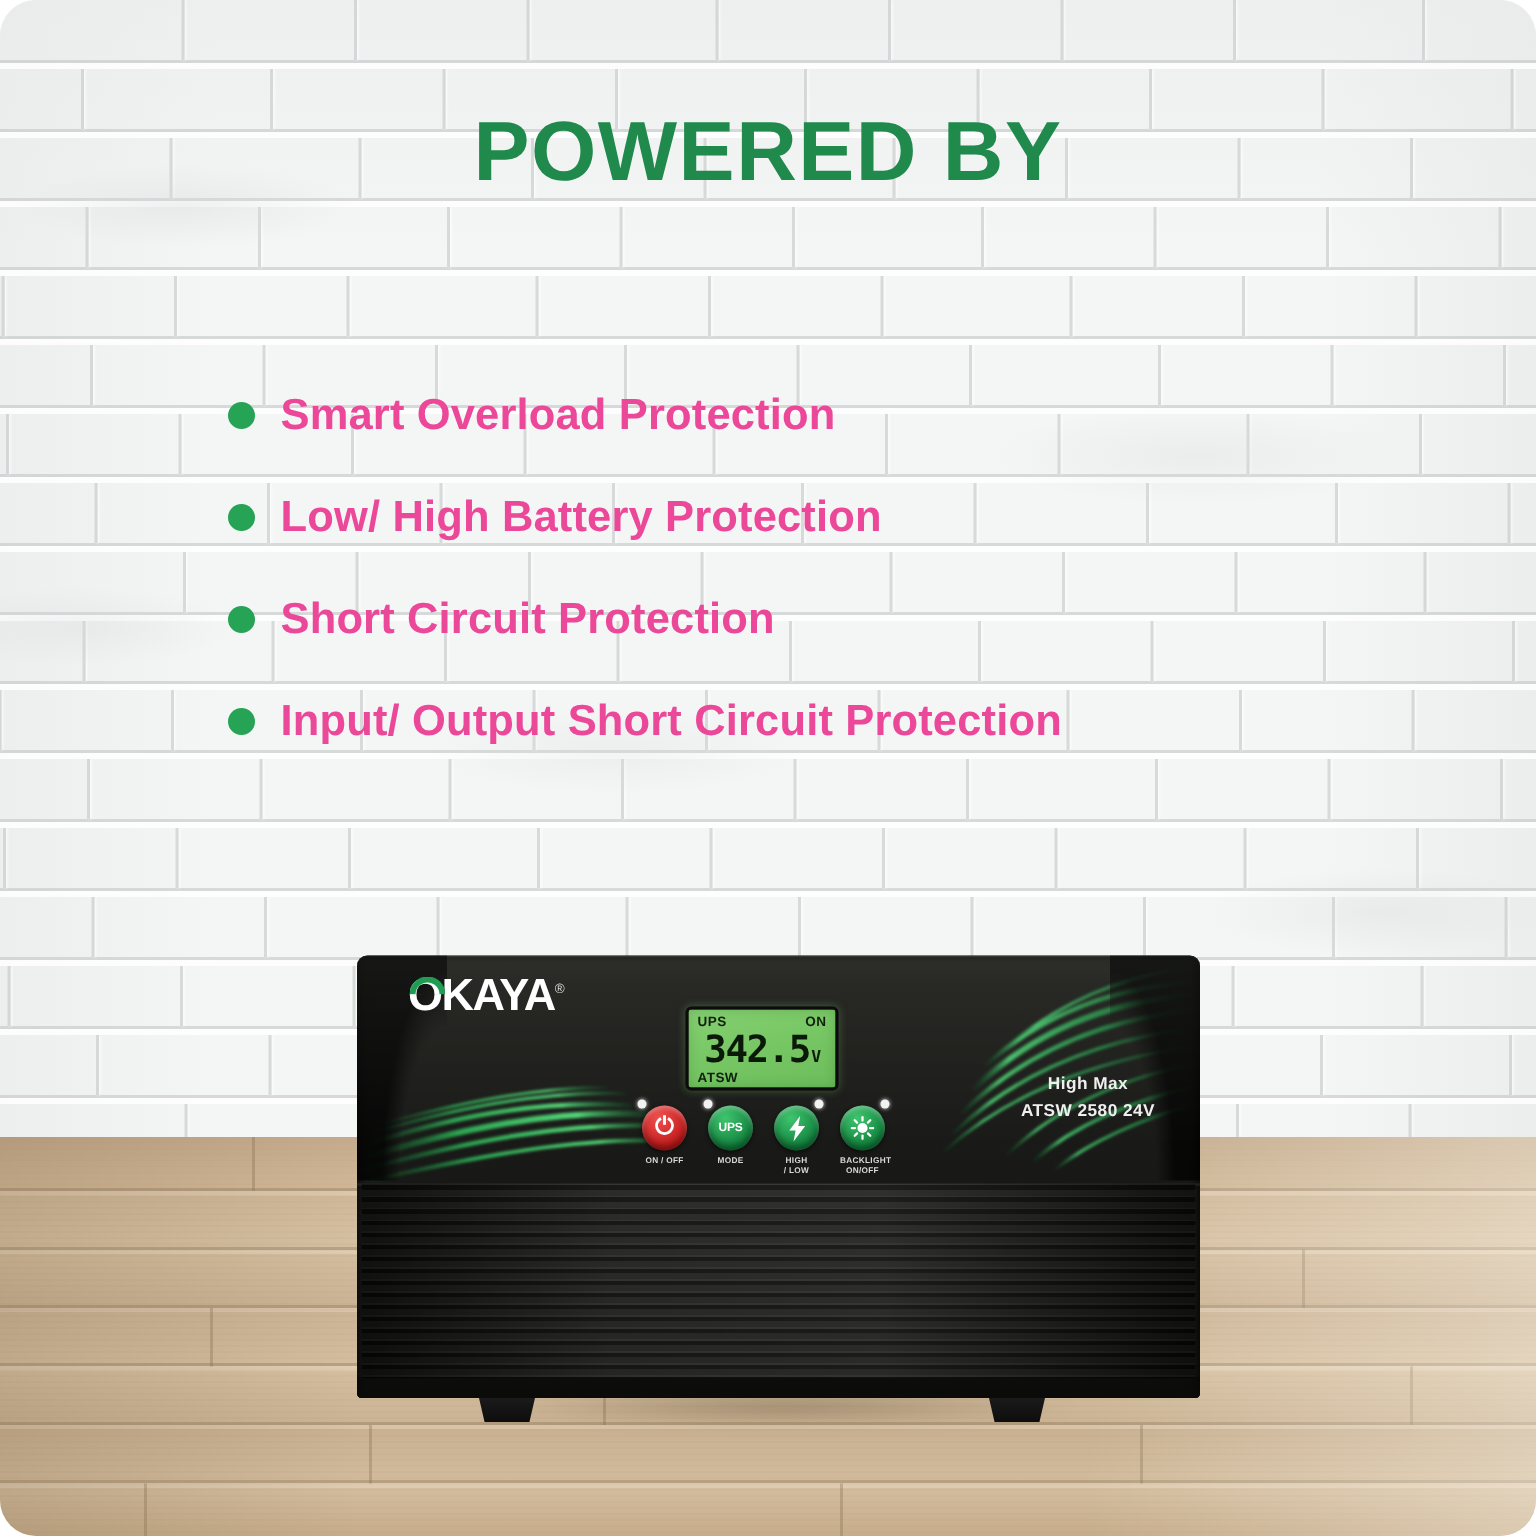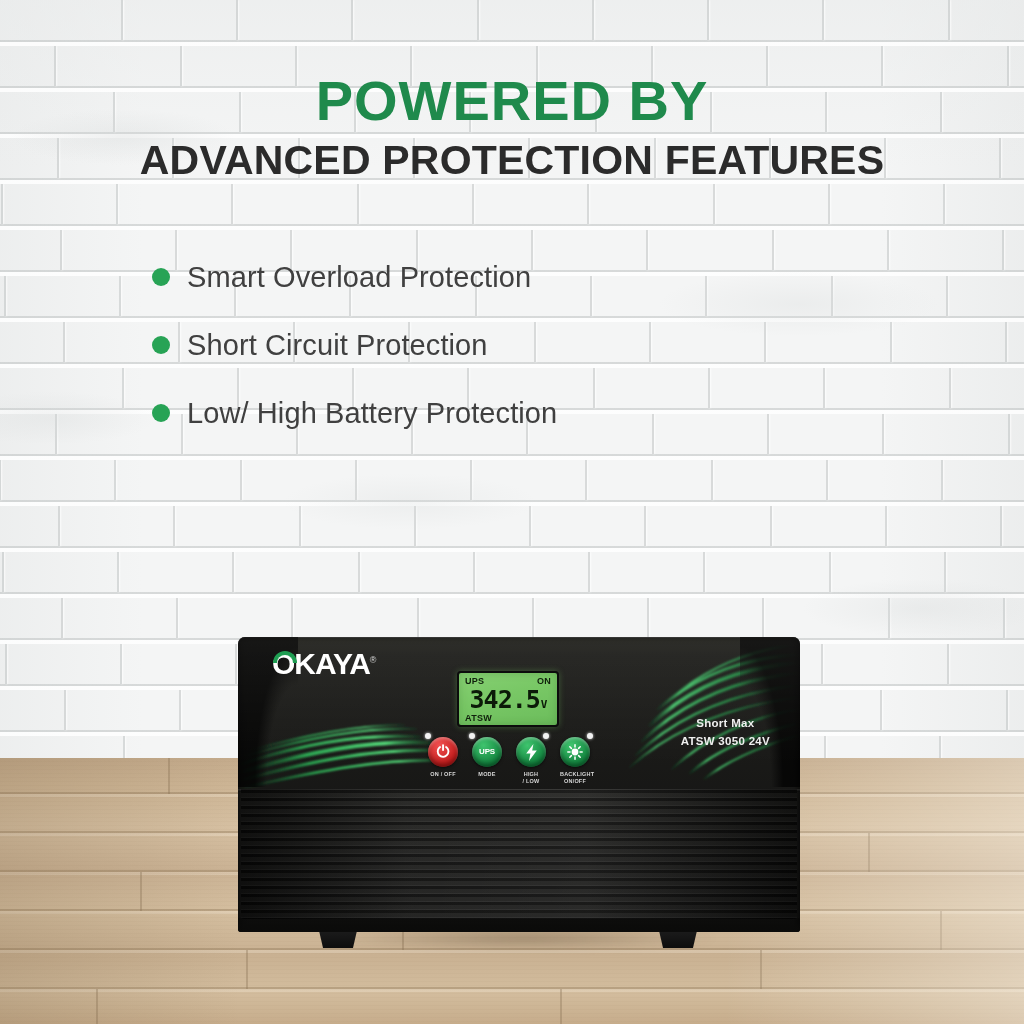--- a/index.html
+++ b/index.html
@@ -3,21 +3,21 @@
 <meta charset="utf-8">
 <style>
   * { margin:0; padding:0; box-sizing:border-box; }
   html,body { width:1024px; height:1024px; }
   body {
     font-family:"Liberation Sans", sans-serif;
     background:#ffffff;
     overflow:hidden;
     position:relative;
   }
-  #stage { position:relative; width:1024px; height:1024px; overflow:hidden; }
+  #stage { position:relative; width:1024px; height:1024px; overflow:hidden;border-radius:24px; }
 
   
   .wall {
     position:absolute; left:0; top:0; width:1024px; height:760px;
     background:
       linear-gradient(180deg, rgba(232,234,234,.55) 0%, rgba(255,255,255,0) 22%),
       linear-gradient(90deg, rgba(228,230,230,.45) 0%, rgba(255,255,255,0) 14%,
                       rgba(255,255,255,0) 86%, rgba(226,228,228,.45) 100%),
       #f4f5f5;
   }
@@ -100,21 +100,21 @@
   }
 
   
   .features { position:absolute; left:152px; top:243px; width:760px; }
   .feature { display:flex; align-items:center; height:68px; }
   .dot {
     width:18px; height:18px; border-radius:50%;
     background:#27a355; flex:0 0 18px; margin-right:17px;
   }
   .feature-label {
-    font-size:29px; font-weight:normal; color:#404040; letter-spacing:.1px;
+    font-size:29px; font-weight:bold; color:#ec4899; letter-spacing:.1px;
     white-space:nowrap;
   }
 
   
   .prod-shadow {
     position:absolute; left:250px; top:922px; width:545px; height:32px;
     background:radial-gradient(ellipse 50% 50% at 50% 50%, rgba(70,52,32,.38), rgba(70,52,32,0) 72%);
     filter:blur(5px);
   }
 
@@ -427,35 +427,38 @@
         <i style="left:760px;top:192px;height:39px;"></i>
         <i style="left:96px;top:231px;height:35px;"></i>
         <i style="left:560px;top:231px;height:35px;"></i>
       </div>
     <div class="floor-left-dark"></div>
     <div class="floor-right-light"></div>
   </div>
 
   <div class="headline">
     <div class="l1">POWERED BY</div>
-    <div class="l2">ADVANCED PROTECTION FEATURES</div>
   </div>
 
   <div class="features">
     <div class="feature">
       <span class="dot"></span>
       <span class="feature-label">Smart Overload Protection</span>
     </div>
     <div class="feature">
       <span class="dot"></span>
+      <span class="feature-label">Low/ High Battery Protection</span>
+    </div>
+    <div class="feature">
+      <span class="dot"></span>
       <span class="feature-label">Short Circuit Protection</span>
     </div>
     <div class="feature">
       <span class="dot"></span>
-      <span class="feature-label">Low/ High Battery Protection</span>
+      <span class="feature-label">Input/ Output Short Circuit Protection</span>
     </div>
   </div>
 
   <div class="prod-shadow"></div>
 
   <div class="inverter">
 
     <div class="foot l"></div>
     <div class="foot r"></div>
 
@@ -568,22 +571,22 @@
                   <line x1="4.4" y1="11.6" x2="2.8" y2="13.2"></line>
               </g>
             </svg>
           </div>
           <div class="btn-label">BACKLIGHT<br>ON/OFF</div>
         </div>
 
       </div>
 
       <div class="model">
-        <div>Short Max</div>
-        <div>ATSW 3050 24V</div>
+        <div>High Max</div>
+        <div>ATSW 2580 24V</div>
       </div>
 
       <div class="ridge-divider"></div>
       <div class="ridges"></div>
       <div class="body-bottom-edge"></div>
 
     </div>
   </div>
 
 </div>

